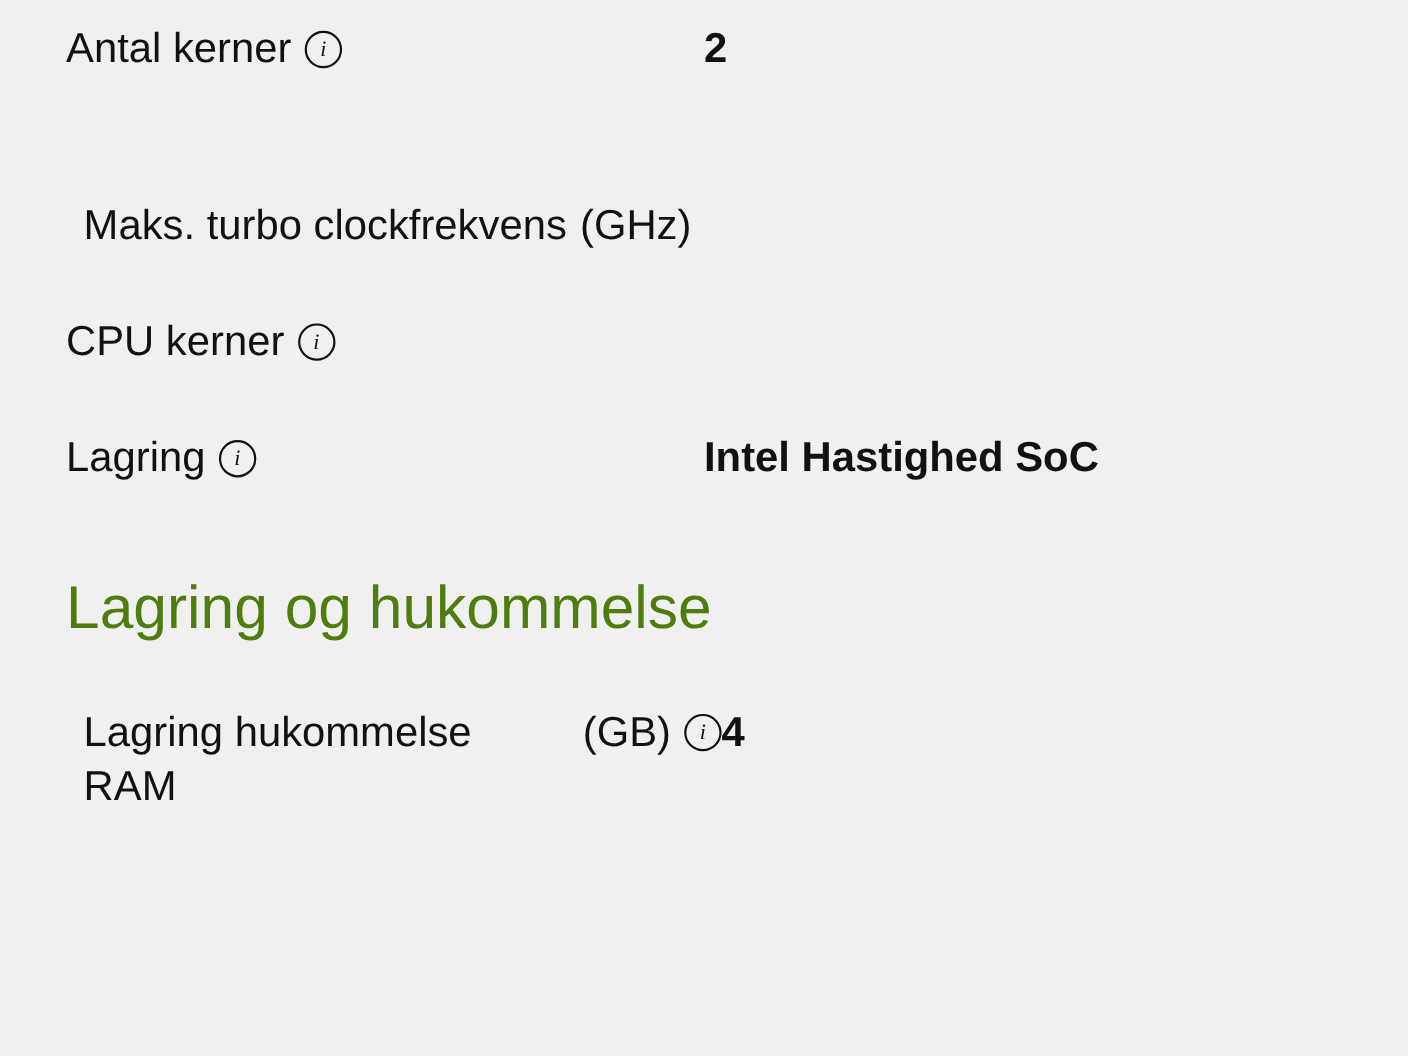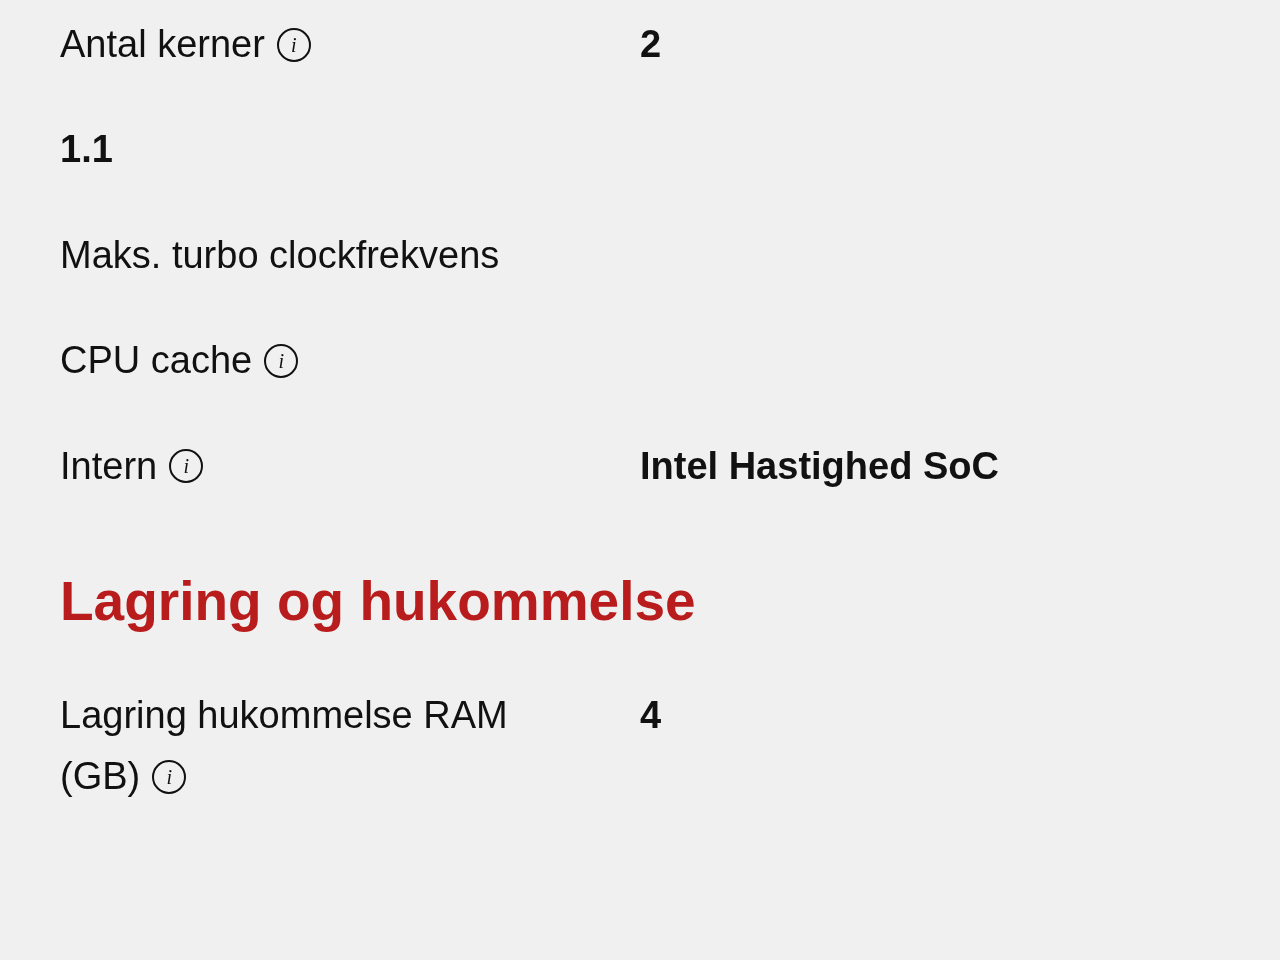--- a/index.html
+++ b/index.html
@@ -63,27 +63,28 @@
       cursor: pointer;
       color: #111;
     }
 
     .section-header {
       padding: 50px 0 30px 0;
     }
 
     .section-title {
       font-size: 55px;
-      font-weight: 700;
-      color: #b91c1c;
+      font-weight: 400;
+      color: #4d7c0f;
     }
 
     .spec-label-multiline {
-      flex-direction: column;
+      flex-direction: row;
       align-items: flex-start;
+      margin-left: 16px;
     }
 
     .spec-label-multiline .info-row {
       display: flex;
       align-items: center;
       gap: 12px;
     }
 
     .top-partial {
       padding-top: 0;
@@ -96,39 +97,39 @@
 
   <div class="spec-row top-partial">
     <div class="spec-label">
       <span>Antal kerner</span>
       <span class="info-icon">i</span>
     </div>
     <div class="spec-value">2</div>
   </div>
 
   <div class="spec-row">
-    <div class="spec-value">1.1</div>
   </div>
 
   <div class="spec-row">
     <div class="spec-label spec-label-multiline">
       <span>Maks. turbo clockfrekvens</span>
+      <span>(GHz)</span>
     </div>
   </div>
 
   <div class="spec-row">
     <div class="spec-label">
-      <span>CPU cache</span>
+      <span>CPU kerner</span>
       <span class="info-icon">i</span>
     </div>
   </div>
 
   <div class="spec-row">
     <div class="spec-label">
-      <span>Intern</span>
+      <span>Lagring</span>
       <span class="info-icon">i</span>
     </div>
     <div class="spec-value">Intel Hastighed SoC</div>
   </div>
 
   <div class="section-header">
     <h2 class="section-title">Lagring og hukommelse</h2>
   </div>
 
 

